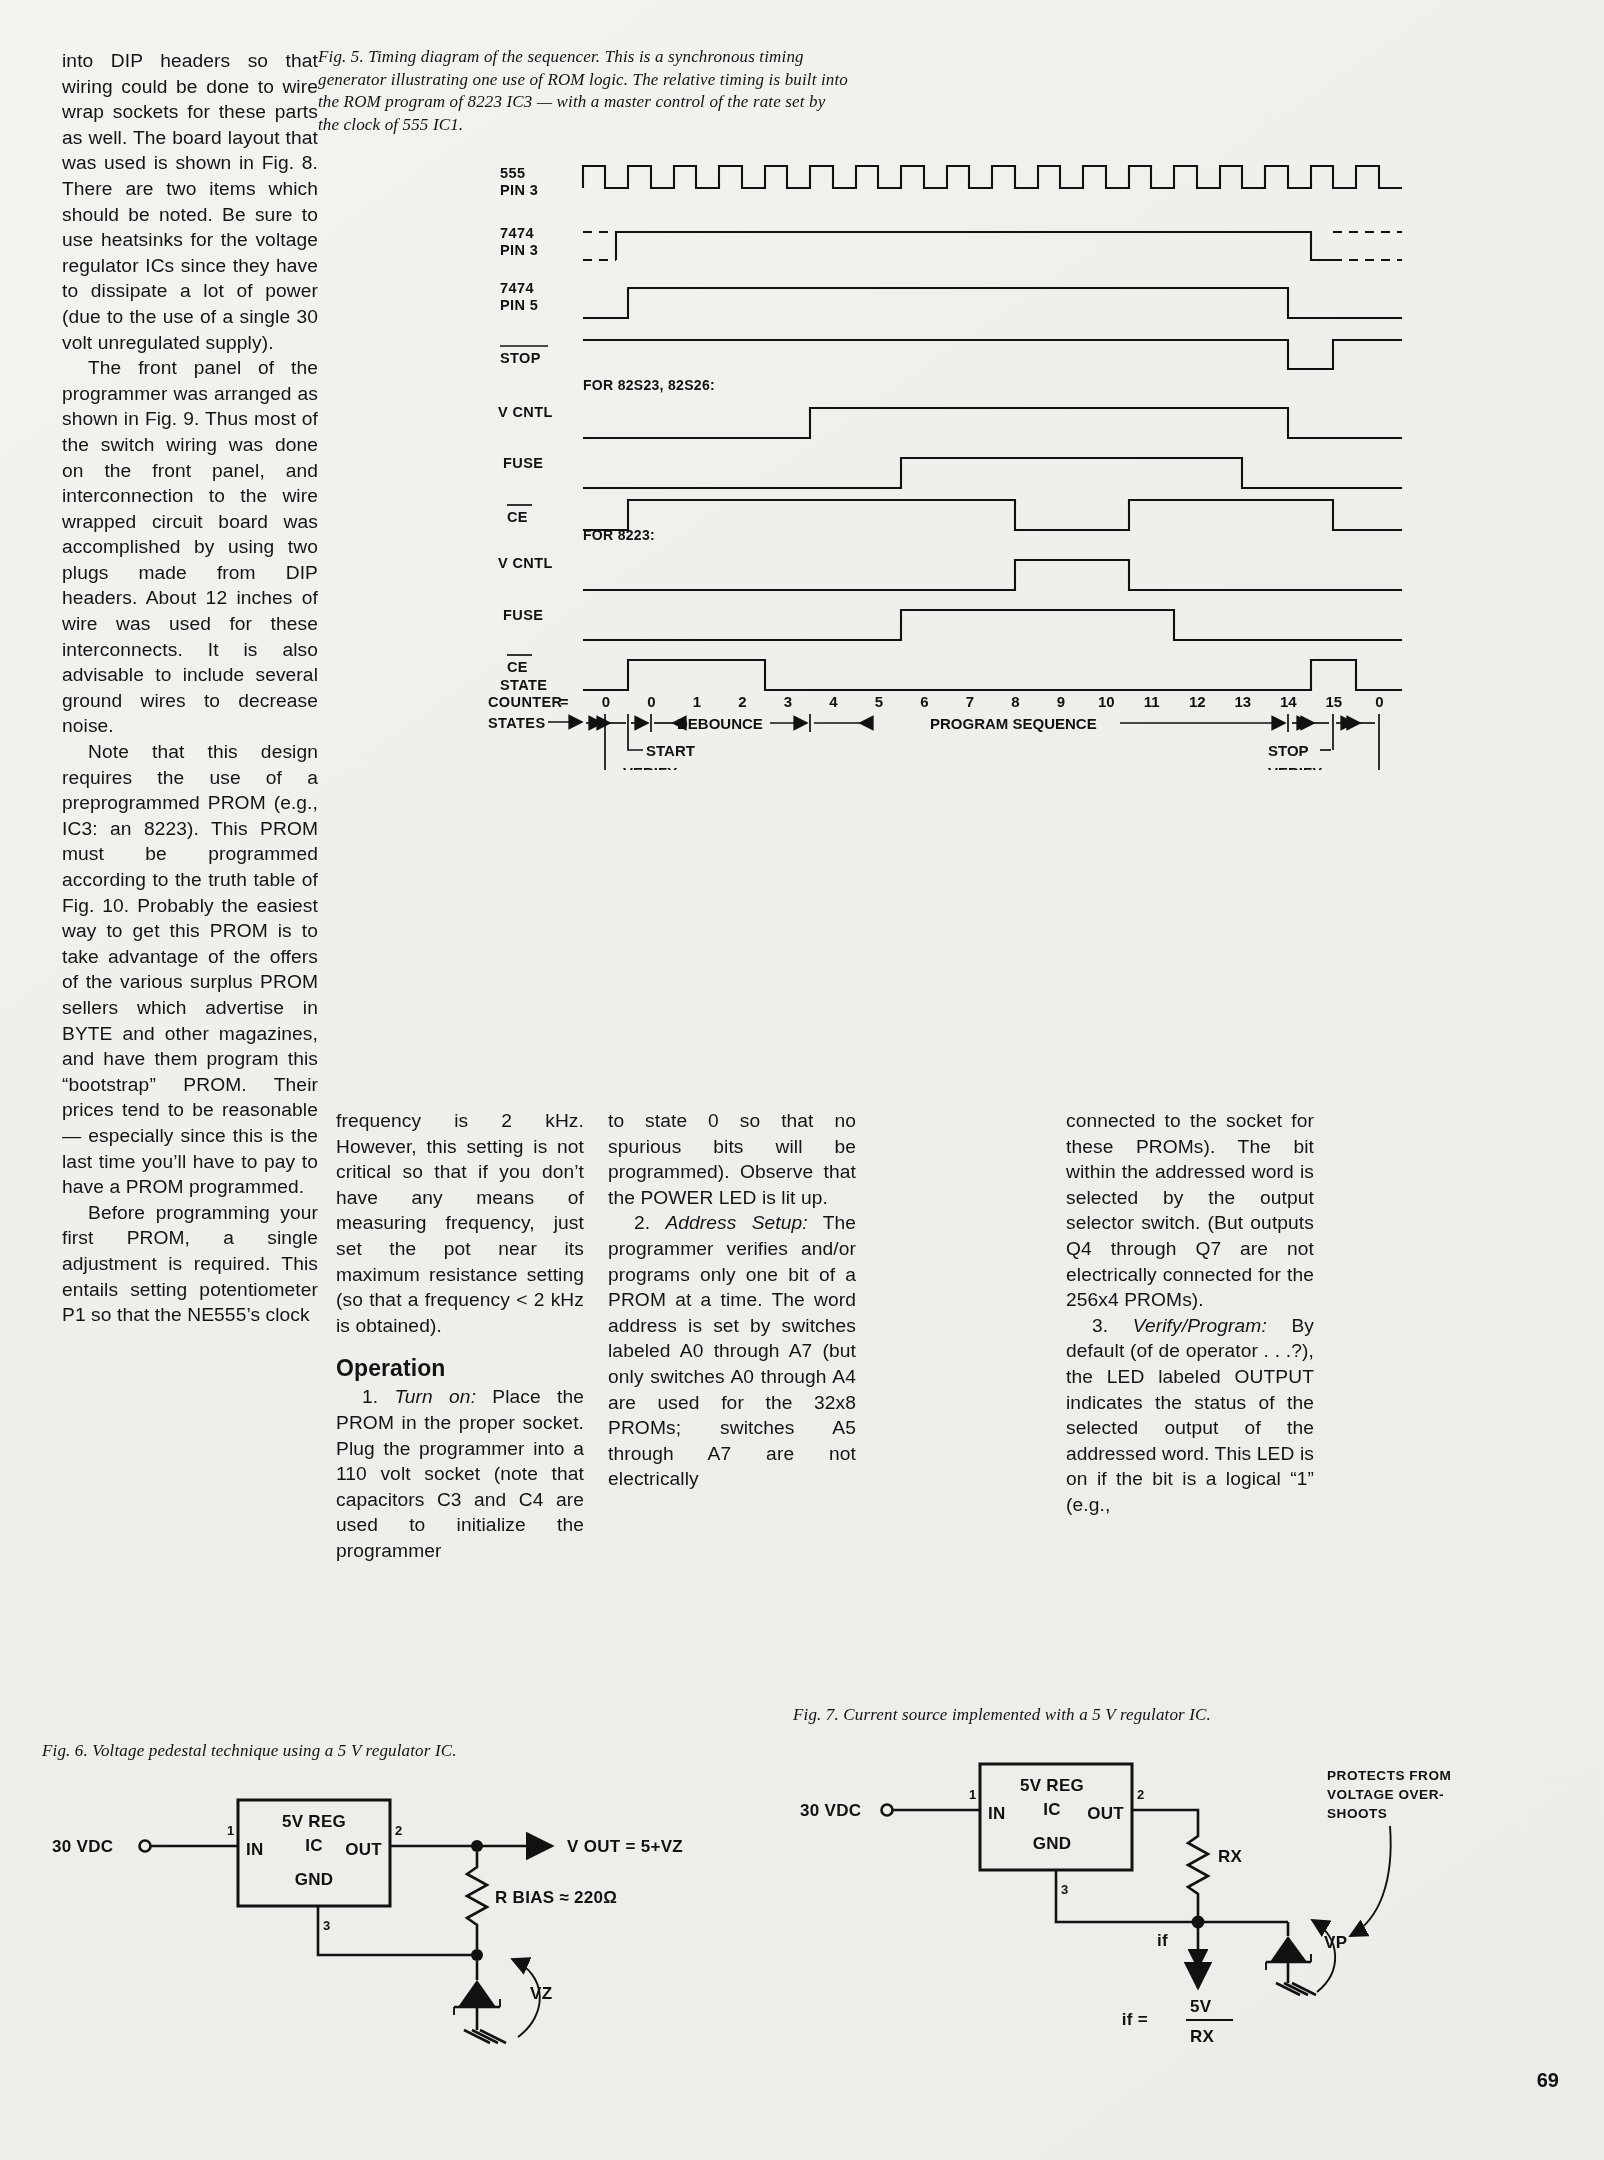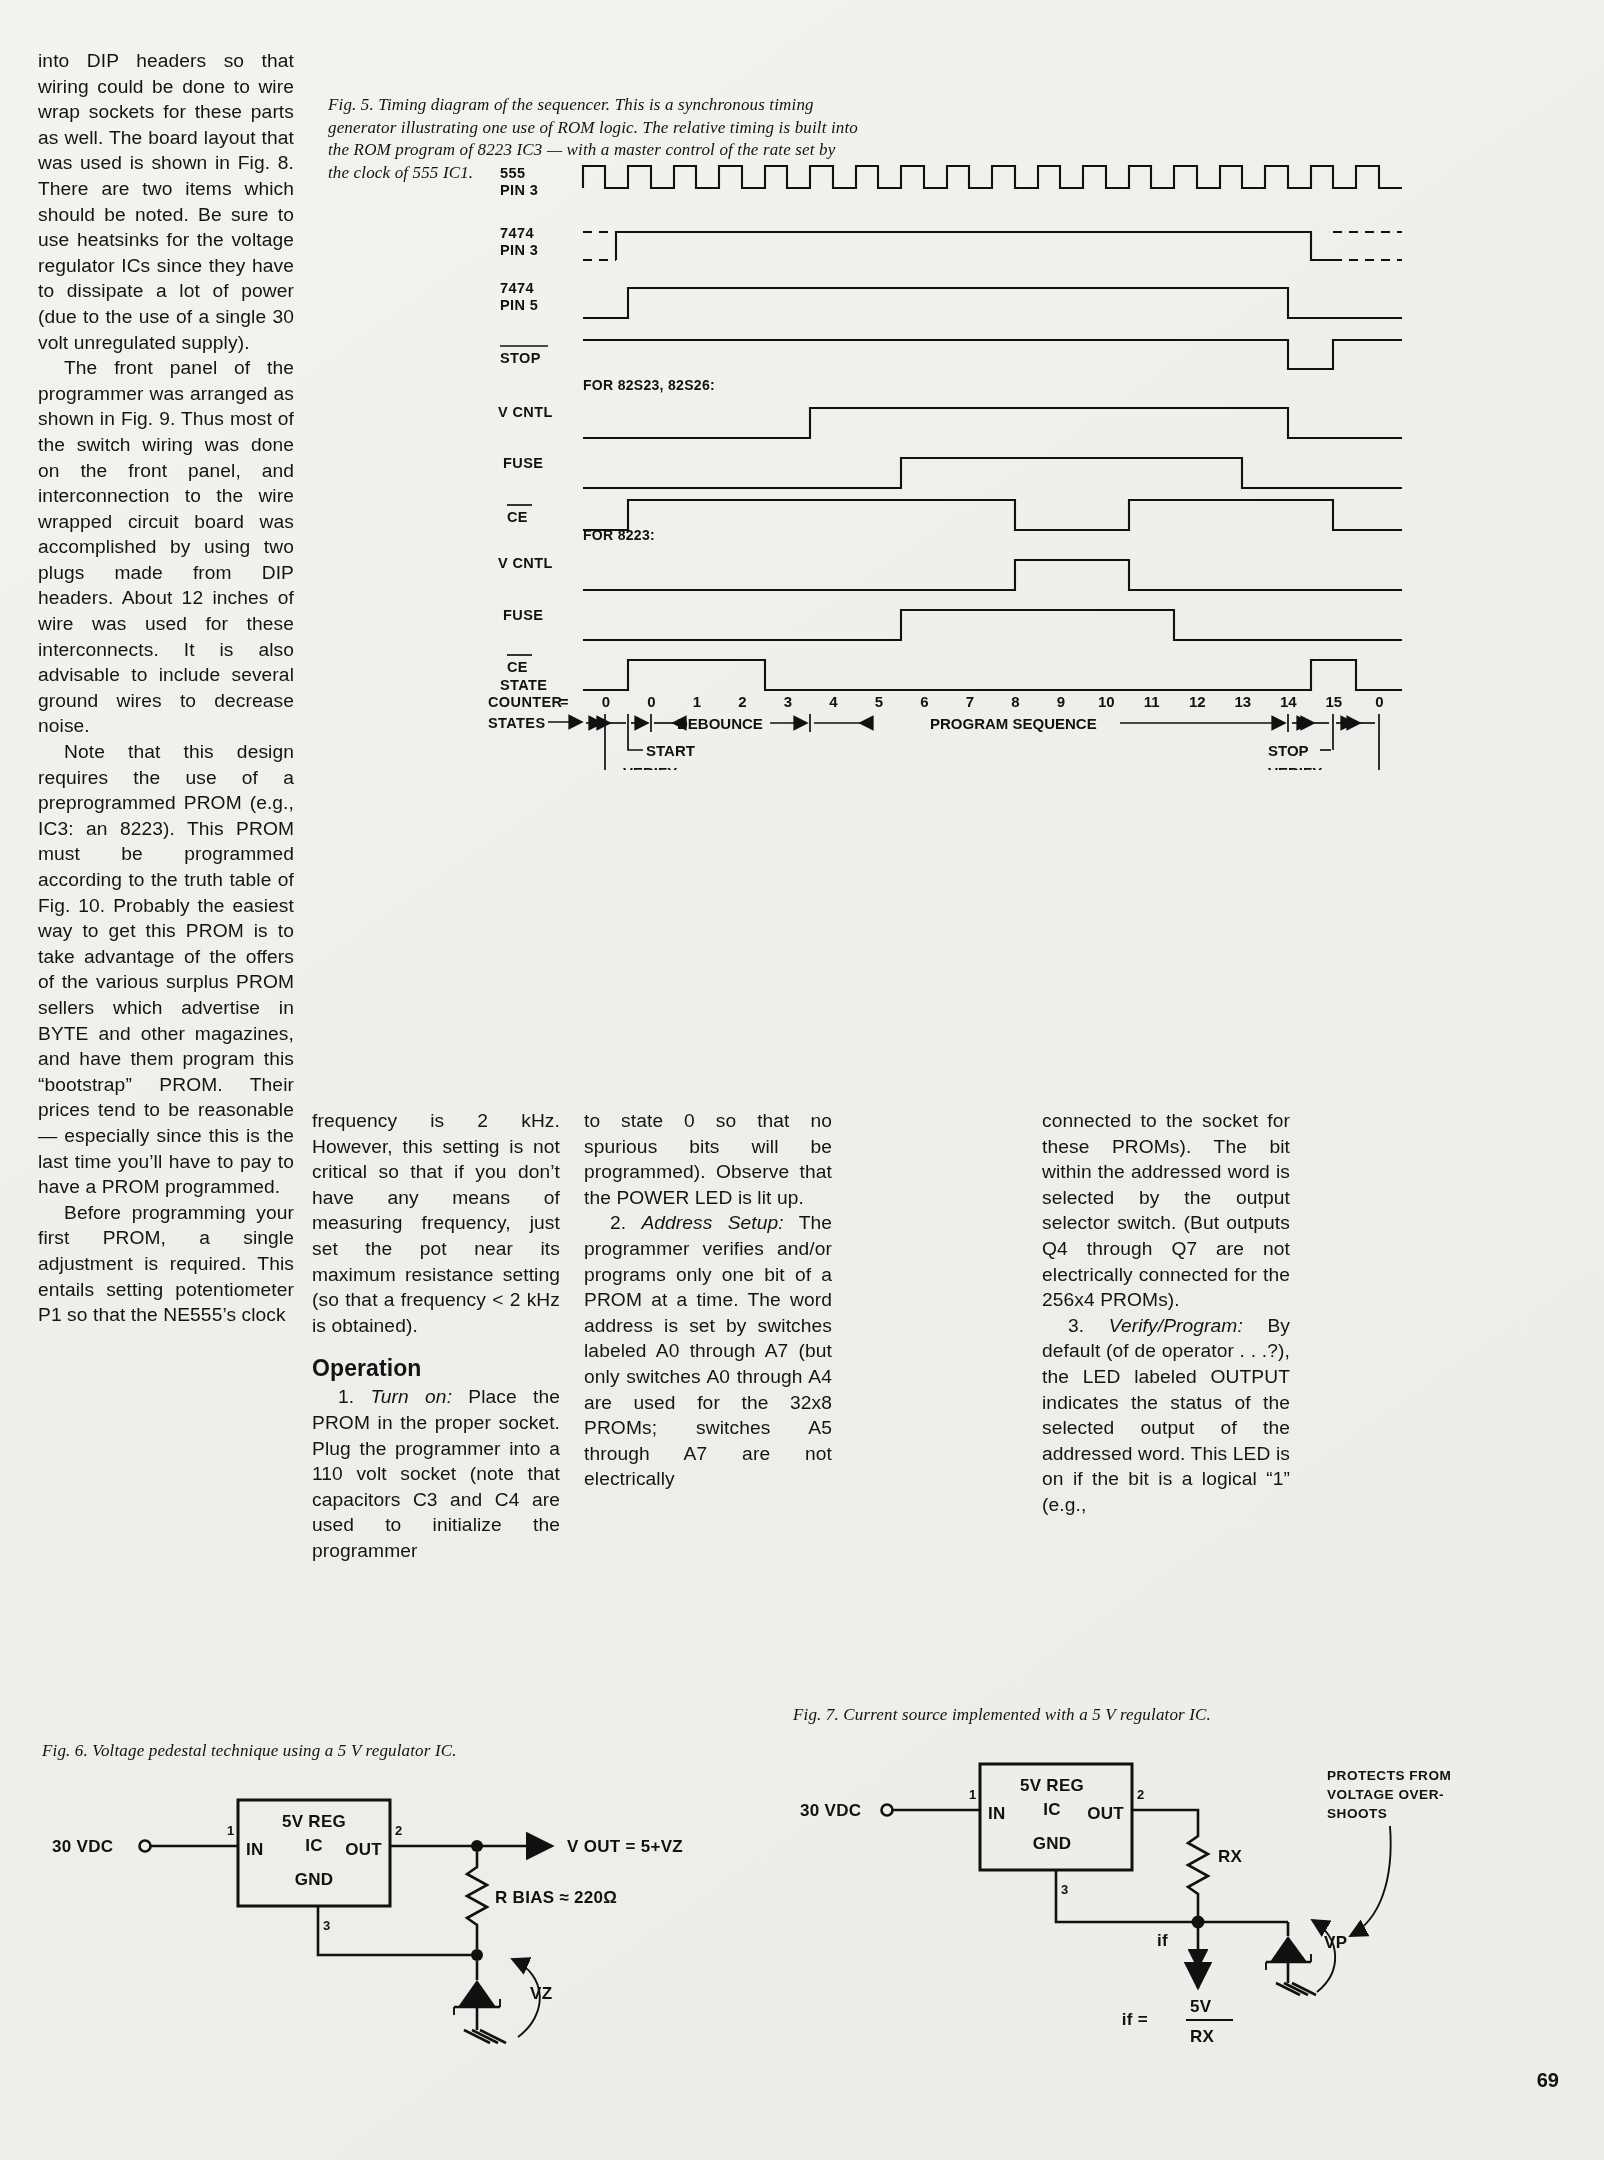--- a/index.html
+++ b/index.html
@@ -17,20 +17,21 @@
   }
   
   .col{
     position:absolute;
     font-family:"Liberation Sans", sans-serif;
     font-size:19.2px;
     line-height:25.6px;
     text-align:justify;
     color:#141414;
     letter-spacing:.1px;
+    margin-left:24px;
   }
   .col p{margin:0;}
   .col p.ind{text-indent:26px;}
   .col h4{
     margin:18px 0 4px 0;
     font-size:23px;
     font-weight:bold;
     line-height:24px;
   }
   em{font-style:italic;}
@@ -92,21 +93,21 @@
 
 <div class="page">
 
   <div class="col" style="left:38px;top:48px;width:256px;">
     <p>into DIP headers so that wiring could be done to wire wrap sockets for these parts as well. The board layout that was used is shown in Fig. 8. There are two items which should be noted. Be sure to use heatsinks for the voltage regulator ICs since they have to dissipate a lot of power (due to the use of a single 30 volt unregulated supply).</p>
     <p class="ind">The front panel of the programmer was arranged as shown in Fig. 9. Thus most of the switch wiring was done on the front panel, and interconnection to the wire wrapped circuit board was accomplished by using two plugs made from DIP headers. About 12 inches of wire was used for these interconnects. It is also advisable to include several ground wires to decrease noise.</p>
     <p class="ind">Note that this design requires the use of a preprogrammed PROM (e.g., IC3: an 8223). This PROM must be programmed according to the truth table of Fig. 10. Probably the easiest way to get this PROM is to take advantage of the offers of the various surplus PROM sellers which advertise in BYTE and other magazines, and have them program this “bootstrap” PROM. Their prices tend to be reasonable — especially since this is the last time you’ll have to pay to have a PROM programmed.</p>
     <p class="ind">Before programming your first PROM, a single adjustment is required. This entails setting potentiometer P1 so that the NE555’s clock</p>
   </div>
 
-  <div class="caption" style="left:328px;top:46px;width:530px;margin-top:48px;">Fig. 5. Timing diagram of the sequencer. This is a synchronous timing generator illustrating one use of ROM logic. The relative timing is built into the ROM program of 8223 IC3 — with a master control of the rate set by the clock of 555 IC1.</div>
+  <div class="caption" style="left:318px;top:46px;width:530px;">Fig. 5. Timing diagram of the sequencer. This is a synchronous timing generator illustrating one use of ROM logic. The relative timing is built into the ROM program of 8223 IC3 — with a master control of the rate set by the clock of 555 IC1.</div>
 
   <div id="fig5">
     <svg width="1140" height="620" viewBox="0 0 1140 620">
       <defs>
         <marker id="ar" markerWidth="9" markerHeight="9" refX="8" refY="4.5" orient="auto">
           <path d="M0,0 L9,4.5 L0,9 z" fill="#111"></path>
         </marker>
         <marker id="arL" markerWidth="9" markerHeight="9" refX="1" refY="4.5" orient="auto">
           <path d="M9,0 L0,4.5 L9,9 z" fill="#111"></path>
         </marker>

